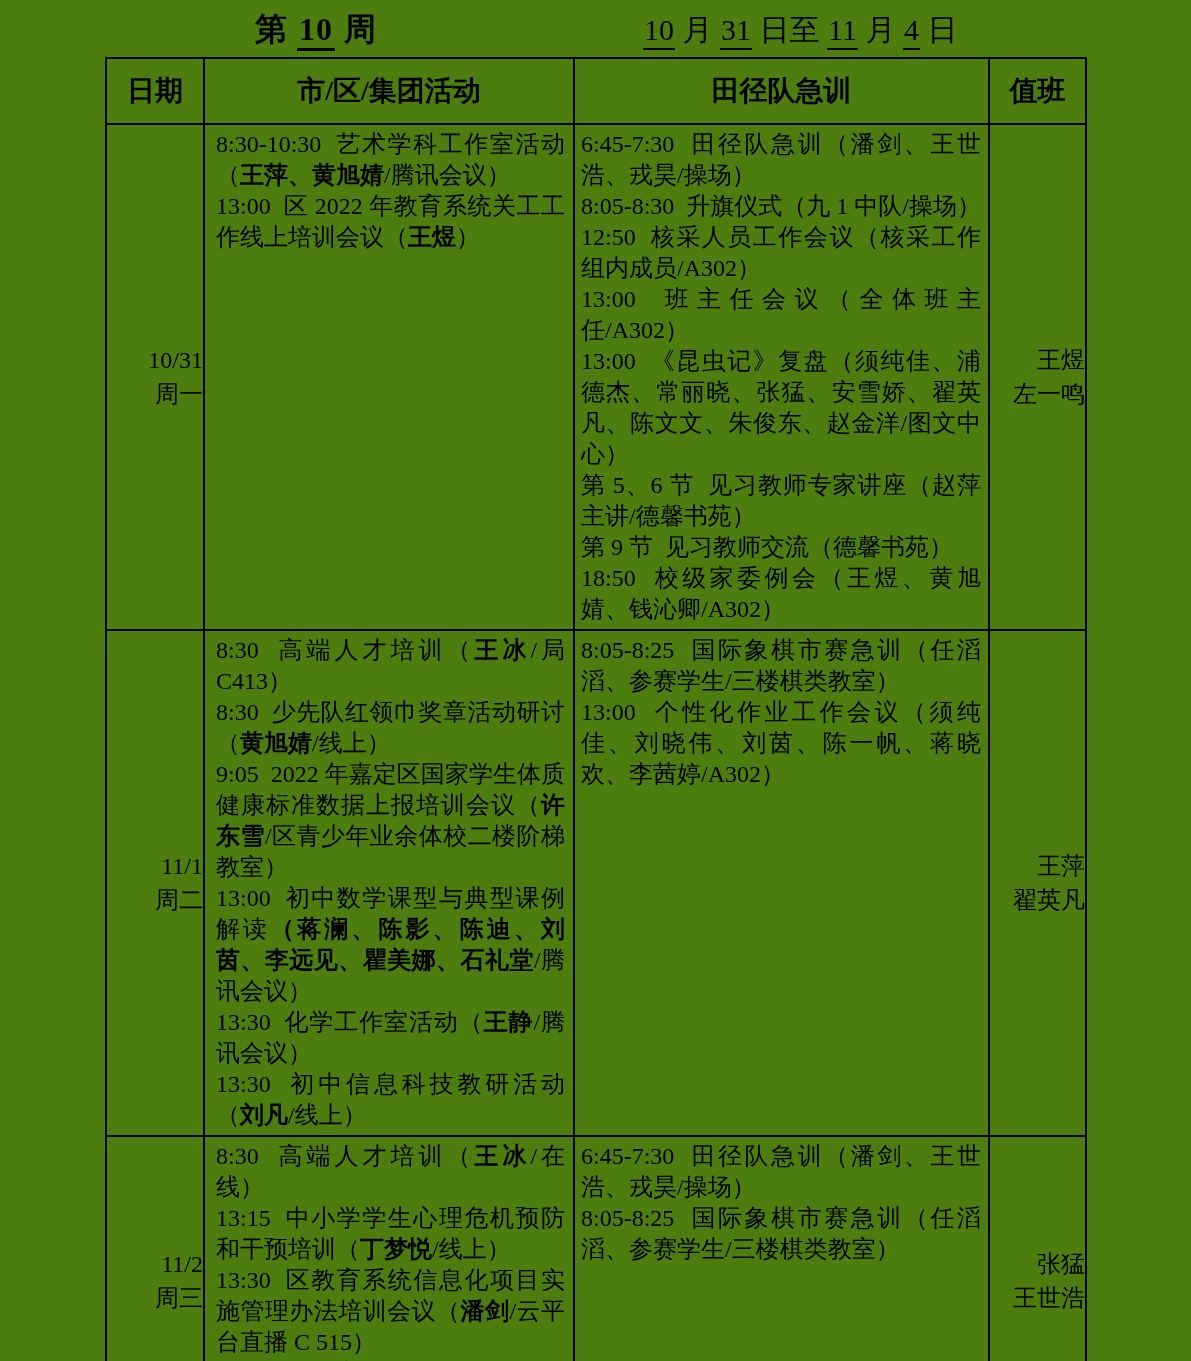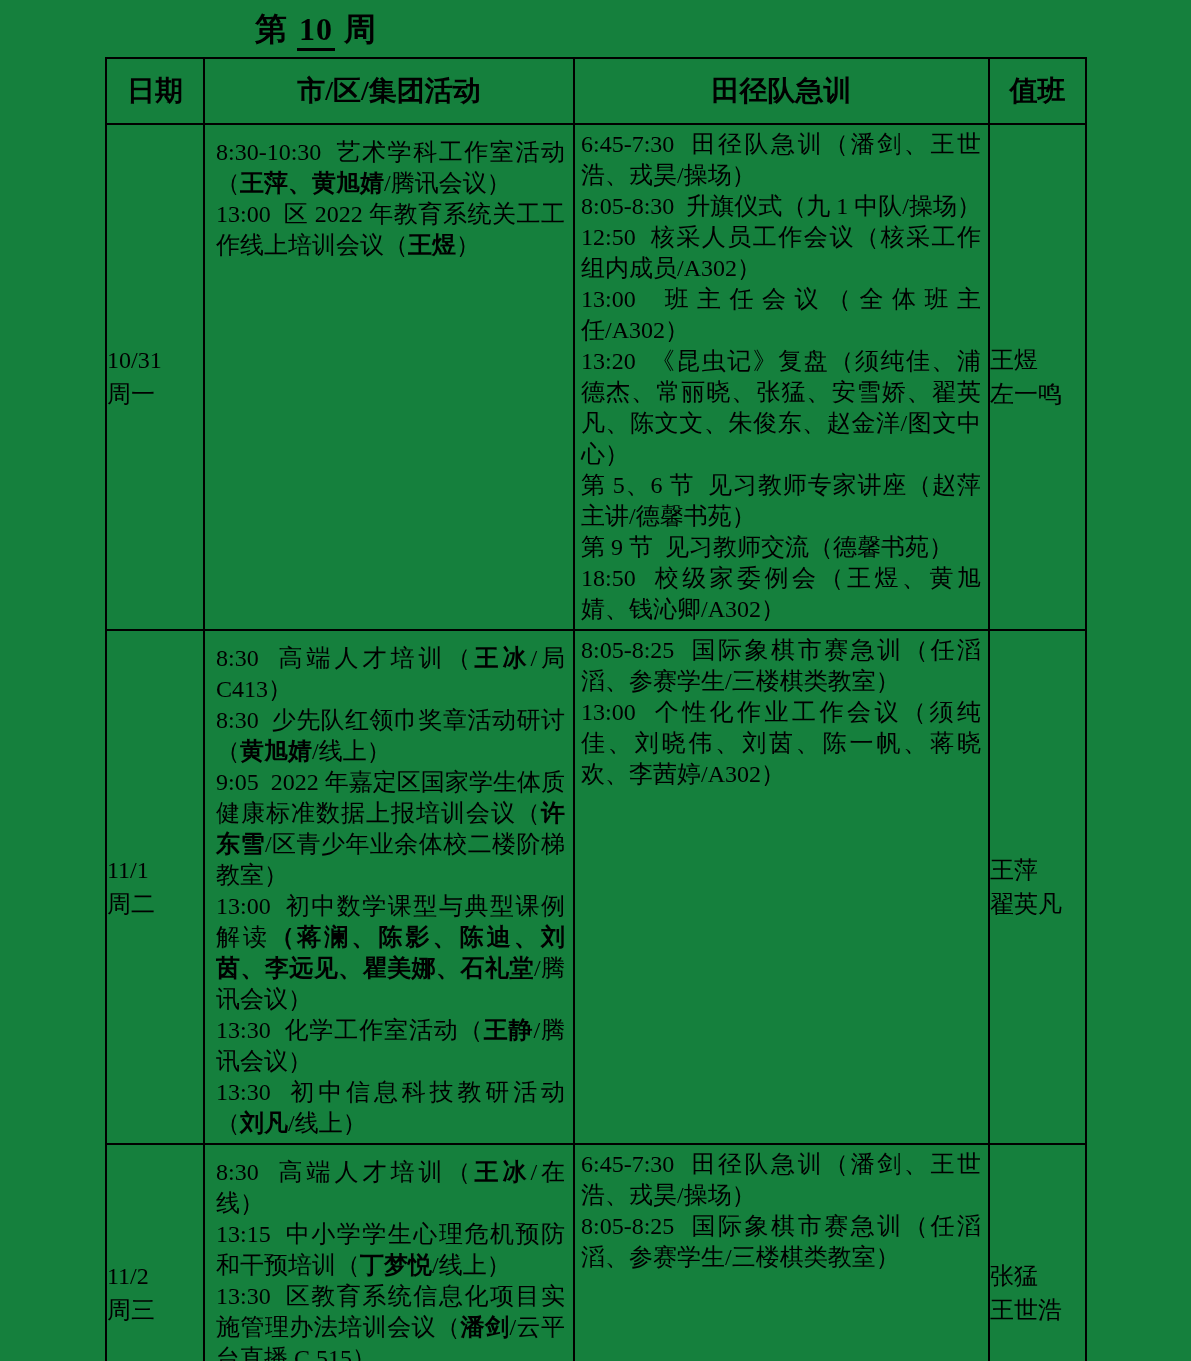--- a/index.html
+++ b/index.html
@@ -3,21 +3,21 @@
 <meta charset="utf-8">
 <style>
   html, body {
     margin: 0; padding: 0;
     width: 1191px; height: 1361px;
     overflow: hidden;
     background: #ffffff;
     color: #000000;
     font-family: "Liberation Serif", "DejaVu Serif", serif;
   }
-  #page { position: relative; width: 1191px; height: 1361px; background:#15803d; }
+  #page { position: relative; width: 1191px; height: 1361px; background:#4d7c0f; }
 
   
   .week-title {
     position: absolute; left: 255px; top: 8px;
     font-size: 32px; font-weight: bold; letter-spacing: 1px;
     white-space: pre;
   }
   .week-title .u { border-bottom: 3px solid #000; padding: 0 2px 1px 2px; }
   .date-range {
     position: absolute; left: 643px; top: 10px;
@@ -48,41 +48,42 @@
     padding: 6px;
   }
   td { vertical-align: top; padding: 0; }
 
   tbody tr:nth-child(1) { height: 442px; }
   tbody tr:nth-child(2) { height: 402px; }
   tbody tr:nth-child(3) { height: 247px; }
   tbody tr:nth-child(4) { height: 163px; }
 
   td.date-cell, td.duty-cell {
-    text-align: left; vertical-align: middle;
+    text-align: right; vertical-align: middle;
     font-size: 24px; line-height: 34px;
   }
-  td.city-cell   { padding: 12px 8px 4px 11px; }
+  td.city-cell   { padding: 4px 8px 4px 11px; }
   td.school-cell { padding: 4px 7px 4px 6px; }
 
   .para {
     font-size: 24px; line-height: 31px;
     text-align: justify;
     white-space: pre-wrap;
     word-break: normal;
     overflow-wrap: break-word;
   }
   .b { font-weight: bold; }
 </style>
 </head>
 <body>
 
 <div id="page">
 
   <div class="week-title"><span>第 </span><span class="u">10</span><span> 周</span></div>
+  <div class="date-range"><span class="u">10</span><span> 月 </span><span class="u">31</span><span> 日至 </span><span class="u">11</span><span> 月 </span><span class="u">4</span><span> 日</span></div>
 
   <table class="schedule">
     <colgroup>
       <col class="c-date">
         <col class="c-city">
         <col class="c-school">
         <col class="c-duty">
     </colgroup>
     <thead>
       <tr>
@@ -100,21 +101,21 @@
           </td>
           <td class="city-cell">
             <div class="para"><span>8:30-10:30  艺术学科工作室活动（</span><span class="b">王萍、黄旭婧</span><span>/腾讯会议）</span></div>
             <div class="para"><span>13:00  区 2022 年教育系统关工工作线上培训会议（</span><span class="b">王煜</span><span>）</span></div>
           </td>
           <td class="school-cell">
             <div class="para"><span>6:45-7:30  田径队急训（潘剑、王世浩、戎昊/操场）</span></div>
             <div class="para"><span>8:05-8:30  升旗仪式（九 1 中队/操场）</span></div>
             <div class="para"><span>12:50  核采人员工作会议（核采工作组内成员/A302）</span></div>
             <div class="para"><span>13:00  班主任会议（全体班主任/A302）</span></div>
-            <div class="para"><span>13:20  《昆虫记》复盘（须纯佳、浦德杰、常丽晓、张猛、安雪娇、翟英凡、陈文文、朱俊东、赵金洋/图文中心）</span></div>
+            <div class="para"><span>13:00  《昆虫记》复盘（须纯佳、浦德杰、常丽晓、张猛、安雪娇、翟英凡、陈文文、朱俊东、赵金洋/图文中心）</span></div>
             <div class="para"><span>第 5、6 节  见习教师专家讲座（赵萍主讲/德馨书苑）</span></div>
             <div class="para"><span>第 9 节  见习教师交流（德馨书苑）</span></div>
             <div class="para"><span>18:50  校级家委例会（王煜、黄旭婧、钱沁卿/A302）</span></div>
           </td>
           <td class="duty-cell">
             <div class="duty-line">王煜</div>
             <div class="duty-line">左一鸣</div>
           </td>
         </tr>
         <tr class="row">

